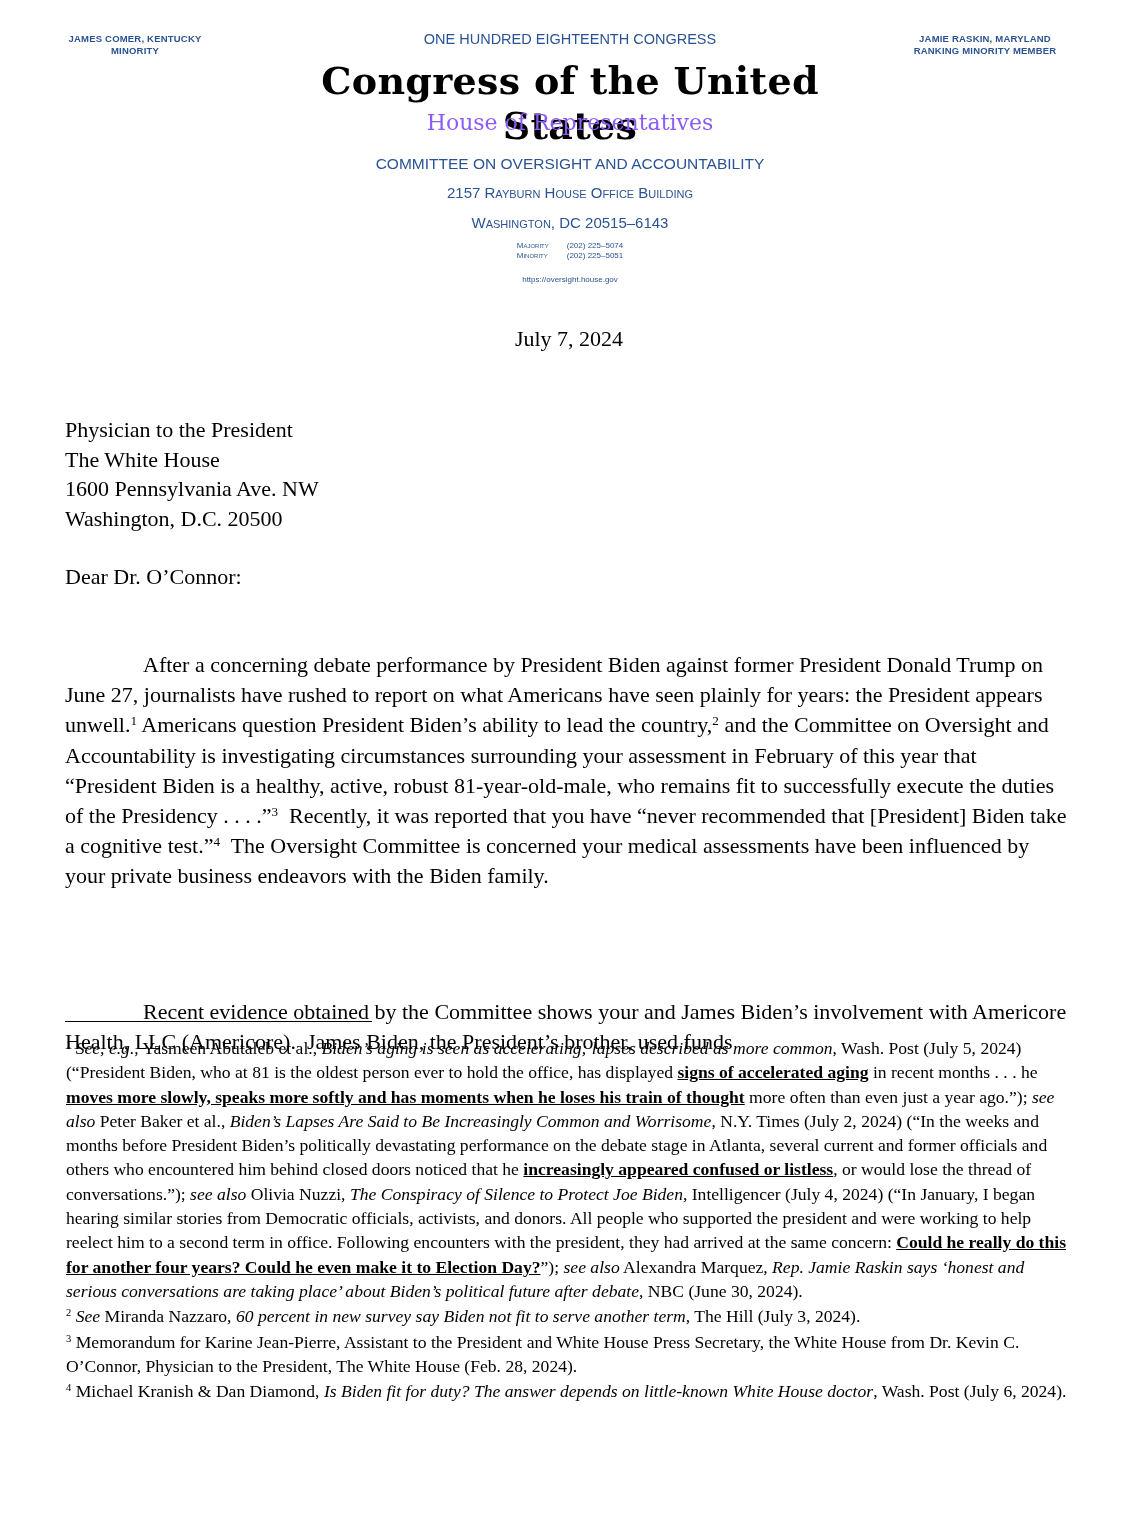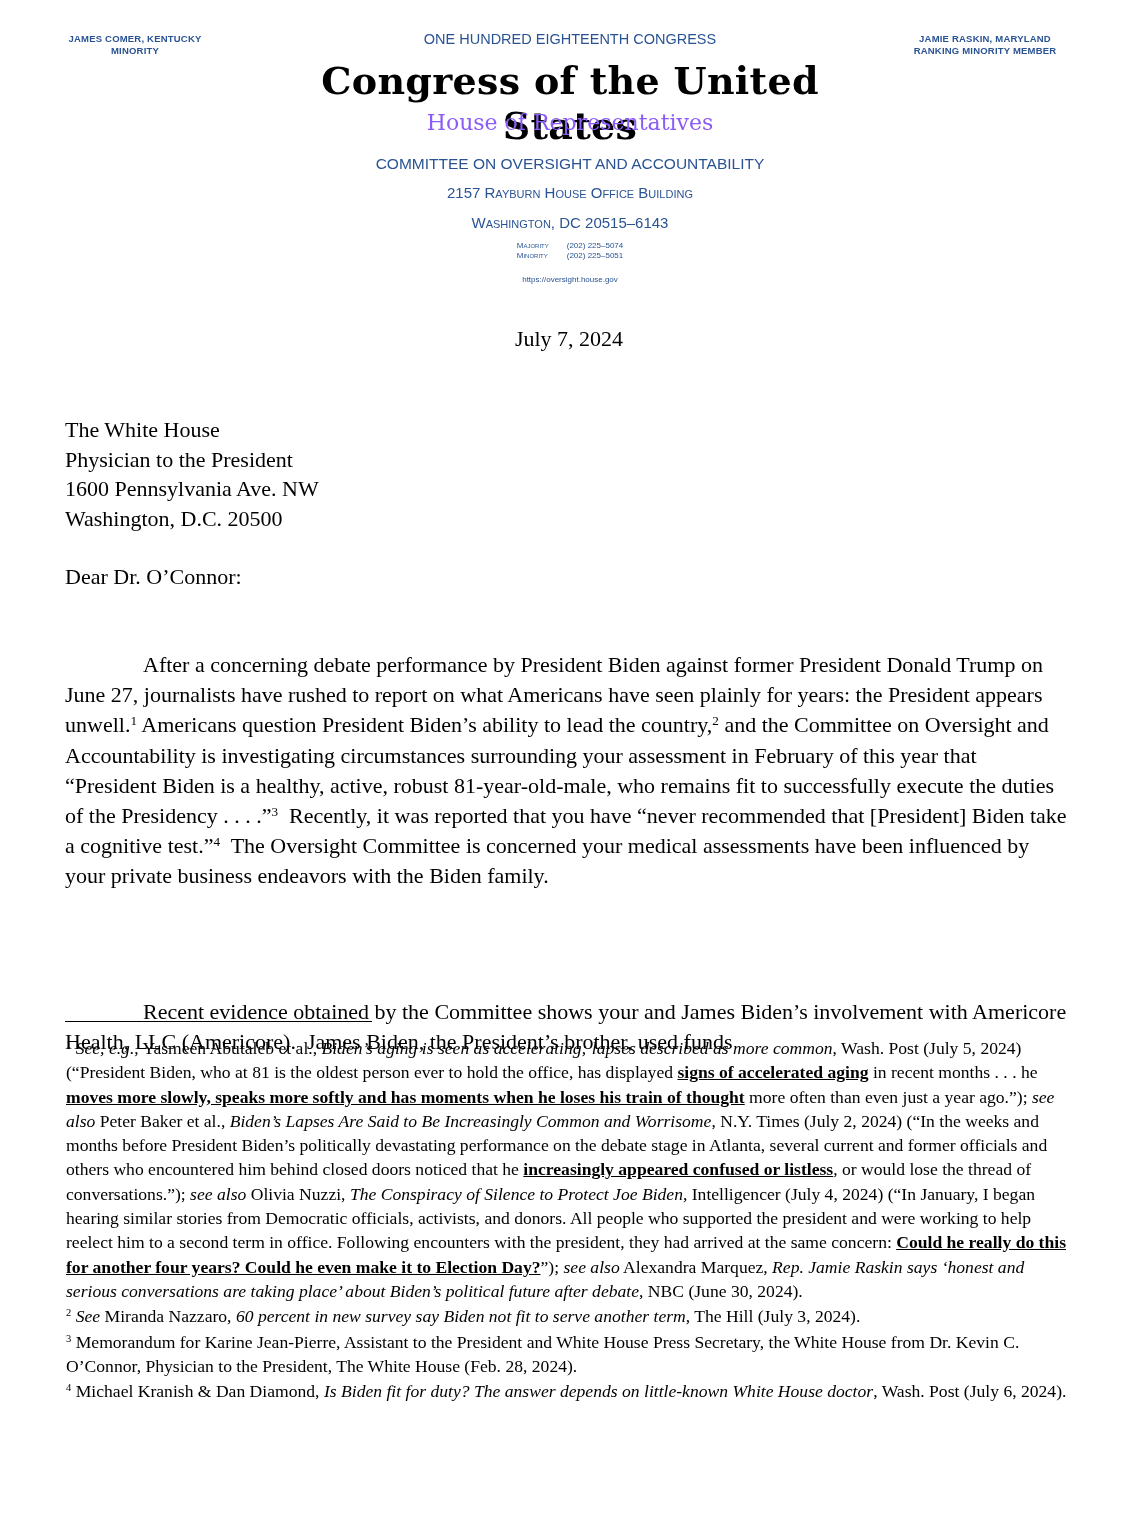--- a/index.html
+++ b/index.html
@@ -51,22 +51,22 @@
 <div class="lh lh-center city">Washington, DC 20515–6143</div>
 <div class="lh lh-center phones">
   <span class="row"><span class="lbl">Majority</span><span>(202) 225–5074</span></span>
   <span class="row"><span class="lbl">Minority</span><span>(202) 225–5051</span></span>
 </div>
 <div class="lh lh-center url">https://oversight.house.gov</div>
 
 <div class="date">July 7, 2024</div>
 
 <div class="doc addr">
+  <div>Physician to the President</div>
   <div>The White House</div>
-  <div>Physician to the President</div>
   <div>1600 Pennsylvania Ave. NW</div>
   <div>Washington, D.C. 20500</div>
 </div>
 
 <div class="doc salutation">Dear Dr. O’Connor:</div>
 
 <p class="doc para p1"><span>After a concerning debate performance by President Biden against former President Donald Trump on June 27, journalists have rushed to report on what Americans have seen plainly for years: the President appears unwell.</span><sup>1</sup><span> Americans question President Biden’s ability to lead the country,</span><sup>2</sup><span> and the Committee on Oversight and Accountability is investigating circumstances surrounding your assessment in February of this year that “President Biden is a healthy, active, robust 81-year-old-male, who remains fit to successfully execute the duties of the Presidency . . . .”</span><sup>3</sup><span style="white-space:pre-wrap">  Recently, it was reported that you have “never recommended that [President] Biden take a cognitive test.”</span><sup>4</sup><span style="white-space:pre-wrap">  The Oversight Committee is concerned your medical assessments have been influenced by your private business endeavors with the Biden family.</span></p>
 
 <p class="doc para p2" style="white-space:pre-wrap">Recent evidence obtained by the Committee shows your and James Biden’s involvement with Americore Health, LLC (Americore).  James Biden, the President’s brother, used funds</p>
 

